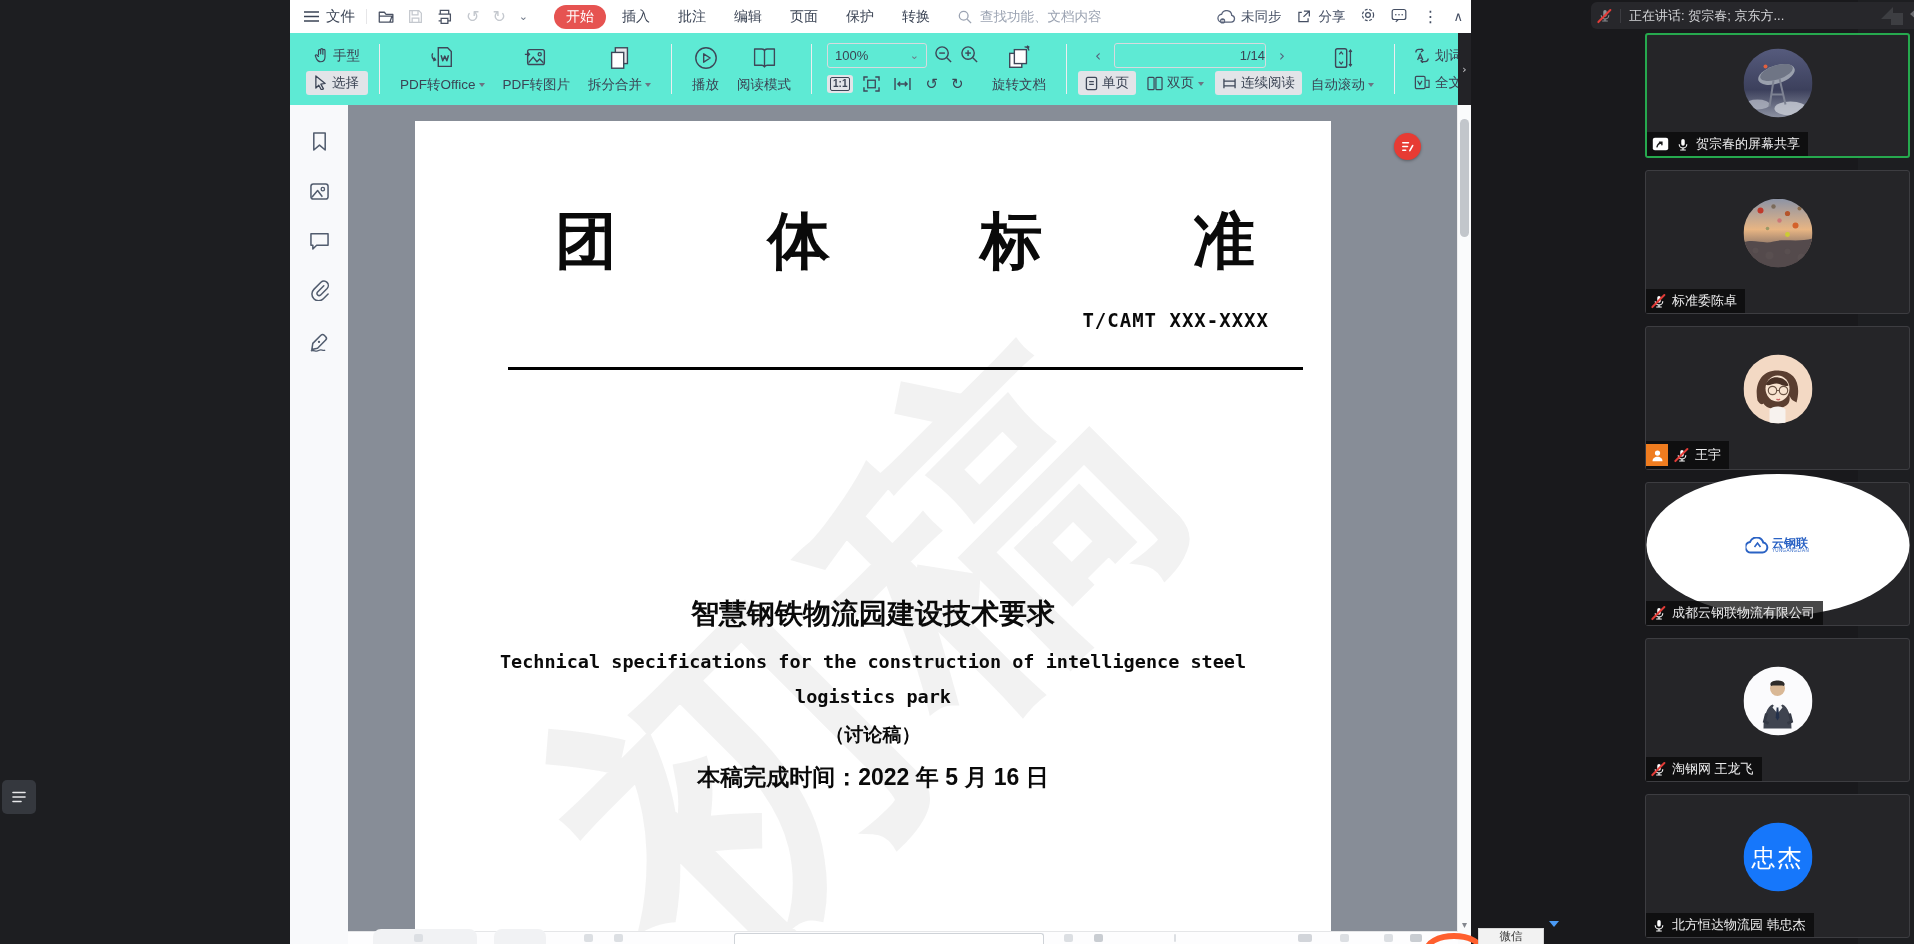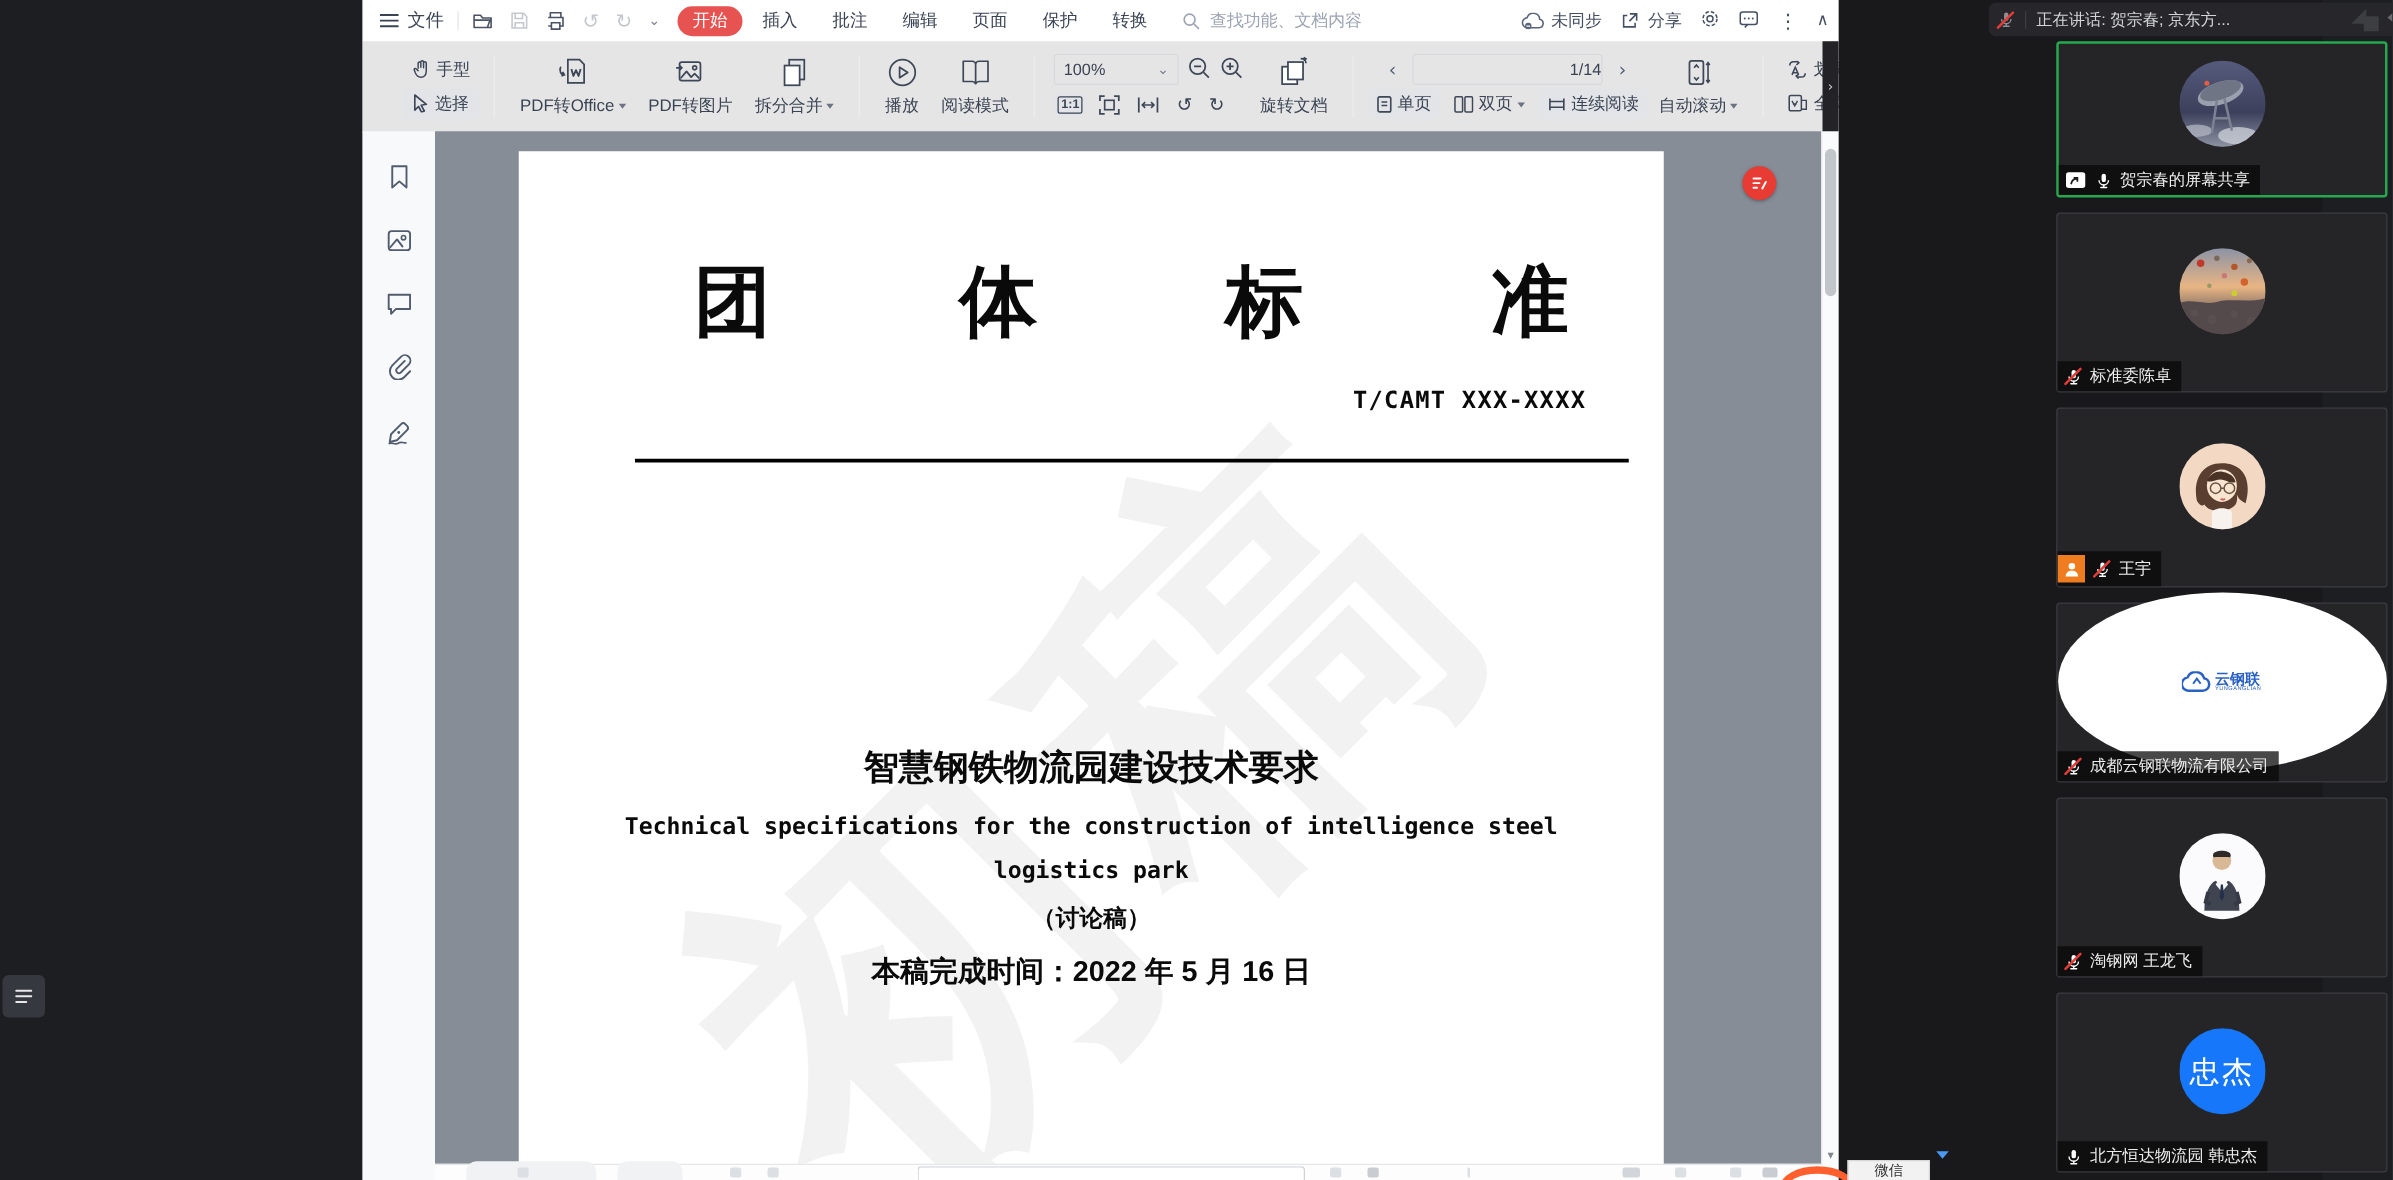--- a/index.html
+++ b/index.html
@@ -17,34 +17,34 @@
   
   .menubar{position:absolute;left:0;top:0;right:0;height:33px;background:#fff;display:flex;
     align-items:center;padding:0 8px 0 14px;font-size:14px;color:#3a4354;white-space:nowrap;}
   .menu-file{display:flex;align-items:center;gap:7px;font-size:14.5px;}
   .vdiv{width:1px;height:15px;background:#e6e6e8;margin:0 11px;}
   .qicons{display:flex;align-items:center;gap:13px;}
   .qicon{display:flex;align-items:center;}
   .dis{color:#c4c8ce;}
   .g16{font-size:16px;line-height:1;}
   .g12{font-size:11px;line-height:1;color:#6d7686;}
-  .tabs{display:flex;align-items:flex-end;gap:4px;margin-left:14px;}
+  .tabs{display:flex;align-items:flex-end;gap:4px;margin-left:26px;}
   .tab{padding:3px 12px;border-radius:13px;}
   .tab.active{background:var(--active_tab,#e65351);color:#fff;}
   .searchbox{display:flex;align-items:center;gap:6px;margin-left:16px;color:#9aa2b1;}
   .searchbox input{border:none;outline:none;width:150px;font-size:13.5px;color:#5b6372;
     font-family:"Liberation Sans",sans-serif;background:transparent;}
   .searchbox input::placeholder{color:#9ba3b2;}
   .mspacer{flex:1;}
   .rcluster{display:flex;align-items:center;gap:15px;color:#454f63;font-size:13.5px;}
   .rcitem{display:flex;align-items:center;gap:5px;}
 
   
-  .toolbar{position:absolute;left:0;top:33px;right:0;height:72px;background:#e5e5e5;
-    border-bottom:1px solid #ececee;display:flex;align-items:center;padding-left:32px;
+  .toolbar{position:absolute;left:0;top:33px;right:0;height:72px;background:#5eead4;
+    border-bottom:1px solid #ececee;display:flex;align-items:center;padding-left:16px;
     font-size:13.5px;color:#3b4454;white-space:nowrap;}
   .vsep{width:1px;height:50px;background:#ededef;margin:0 11px;flex:none;}
   .stack2{display:flex;flex-direction:column;gap:3px;flex:none;}
   .trow{display:flex;align-items:center;gap:5px;padding:3px 8px;border-radius:3px;}
   .trow.on{background:#e2e4e8;}
   .bigbtn{display:flex;flex-direction:column;align-items:center;gap:5px;padding:0 9px;flex:none;}
   .bigbtn .lbl{display:flex;align-items:center;gap:3px;}
   .caret{width:0;height:0;border:3.5px solid transparent;border-top:4.5px solid #6b7482;margin-top:4px;}
   .zoomgrid{display:flex;flex-direction:column;gap:5px;flex:none;margin:0 4px;}
   .zrow{display:flex;align-items:center;gap:7px;}

